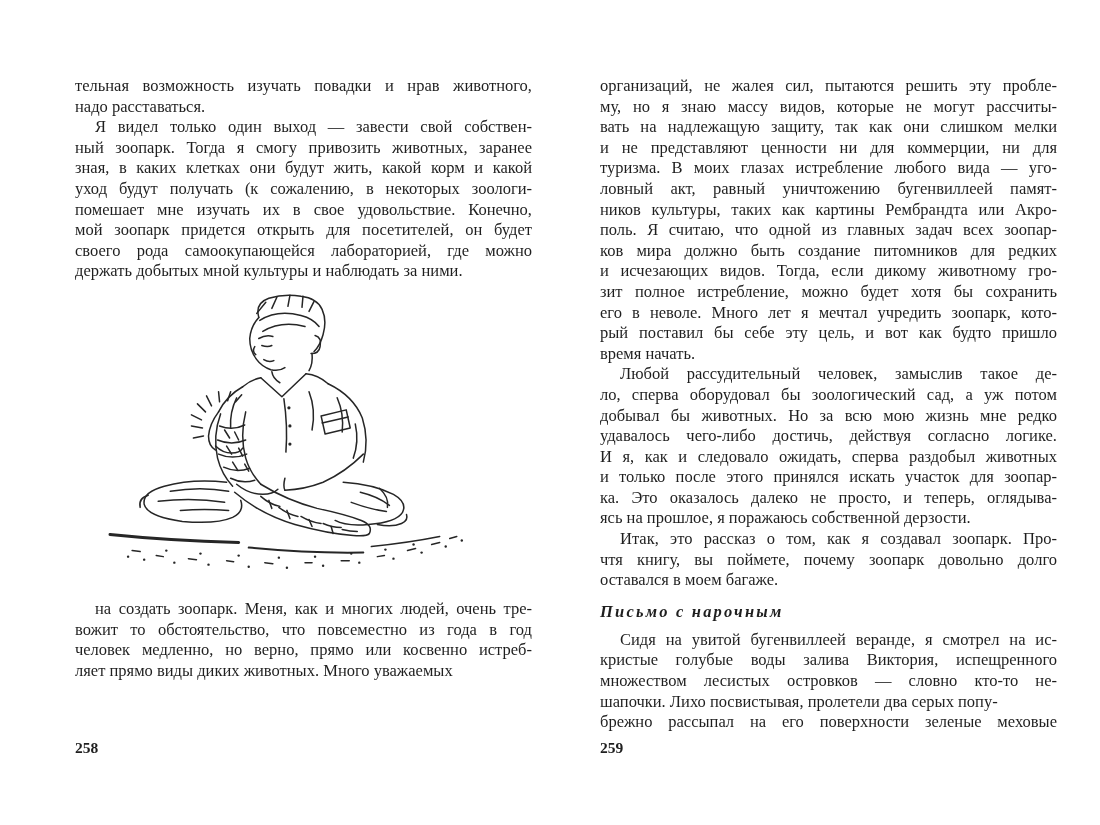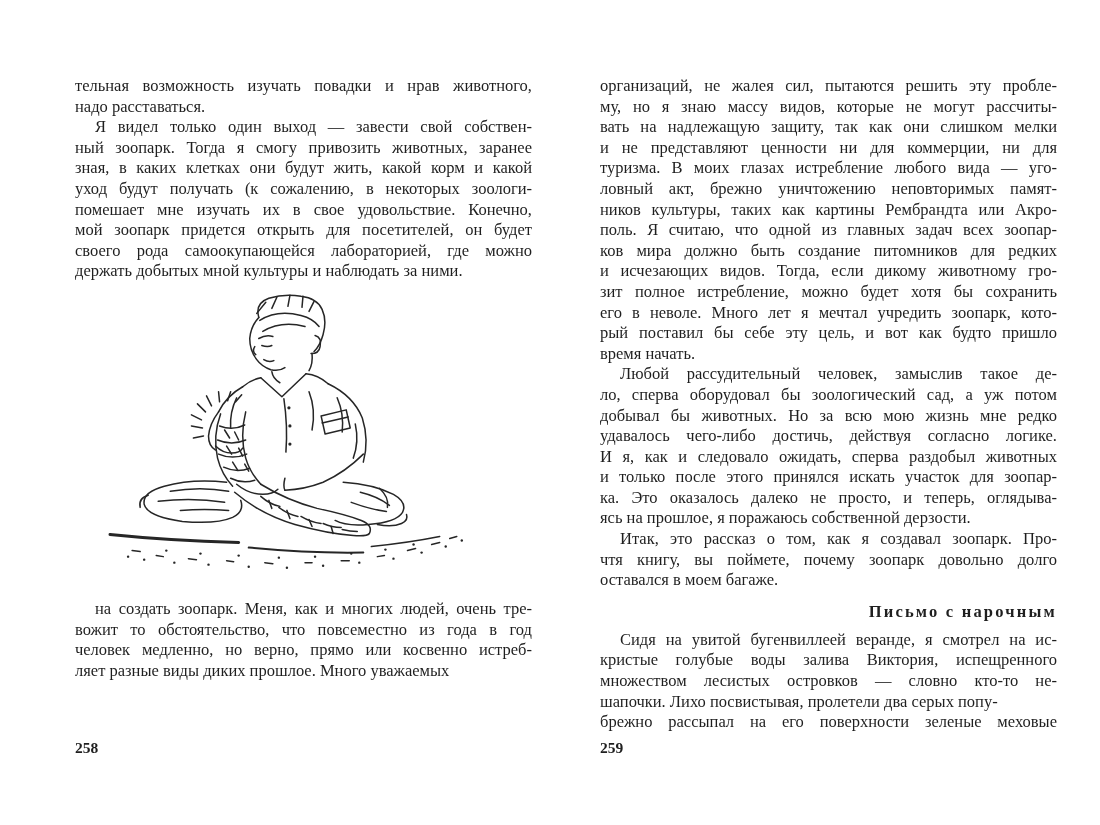--- a/index.html
+++ b/index.html
@@ -26,22 +26,23 @@
     overflow: hidden;
     color: #1f1f1f;
   }
   .line.last { text-align-last: left; }
   .para.indent .line:first-child { text-indent: 20px; }
 
   .chapter-heading {
     font-size: 16.5px;
     line-height: 22px;
     font-weight: bold;
+    font-style: italic;
     letter-spacing: 2.2px;
-    text-align: right;
+    text-align: left;
     margin: 10px 0 7px 0;
     color: #1f1f1f;
   }
 
   .illustration {
     height: 296px;
     margin: 4px 0 17px 0;
     display: flex;
     align-items: center;
     justify-content: center;
@@ -211,34 +212,34 @@
               <circle class="ill-dot" cx="242" cy="259" r="1.2"></circle>
         <circle class="ill-dot" cx="276" cy="255" r="1.2"></circle>
               <circle class="ill-dot" cx="304" cy="250" r="1.2"></circle>
       </g>
     </svg>
   </div>
 <div class="para indent">
           <div class="line">на создать зоопарк. Меня, как и многих людей, очень тре-</div>
           <div class="line">вожит то обстоятельство, что повсеместно из года в год</div>
           <div class="line">человек медленно, но верно, прямо или косвенно истреб-</div>
-          <div class="line last">ляет разные виды диких прошлое. Много уважаемых</div>
+          <div class="line last">ляет прямо виды диких животных. Много уважаемых</div>
         </div>
       </div>
     <div class="page-number">258</div>
   </div>
   <div class="page page-right">
     <div class="column">
         <div class="para">
           <div class="line">организаций, не жалея сил, пытаются решить эту пробле-</div>
           <div class="line">му, но я знаю массу видов, которые не могут рассчиты-</div>
           <div class="line">вать на надлежащую защиту, так как они слишком мелки</div>
           <div class="line">и не представляют ценности ни для коммерции, ни для</div>
           <div class="line">туризма. В моих глазах истребление любого вида — уго-</div>
-          <div class="line">ловный акт, брежно уничтожению неповторимых памят-</div>
+          <div class="line">ловный акт, равный уничтожению бугенвиллеей памят-</div>
           <div class="line">ников культуры, таких как картины Рембрандта или Акро-</div>
           <div class="line">поль. Я считаю, что одной из главных задач всех зоопар-</div>
           <div class="line">ков мира должно быть создание питомников для редких</div>
           <div class="line">и исчезающих видов. Тогда, если дикому животному гро-</div>
           <div class="line">зит полное истребление, можно будет хотя бы сохранить</div>
           <div class="line">его в неволе. Много лет я мечтал учредить зоопарк, кото-</div>
           <div class="line">рый поставил бы себе эту цель, и вот как будто пришло</div>
           <div class="line last">время начать.</div>
         </div>
         <div class="para indent">

